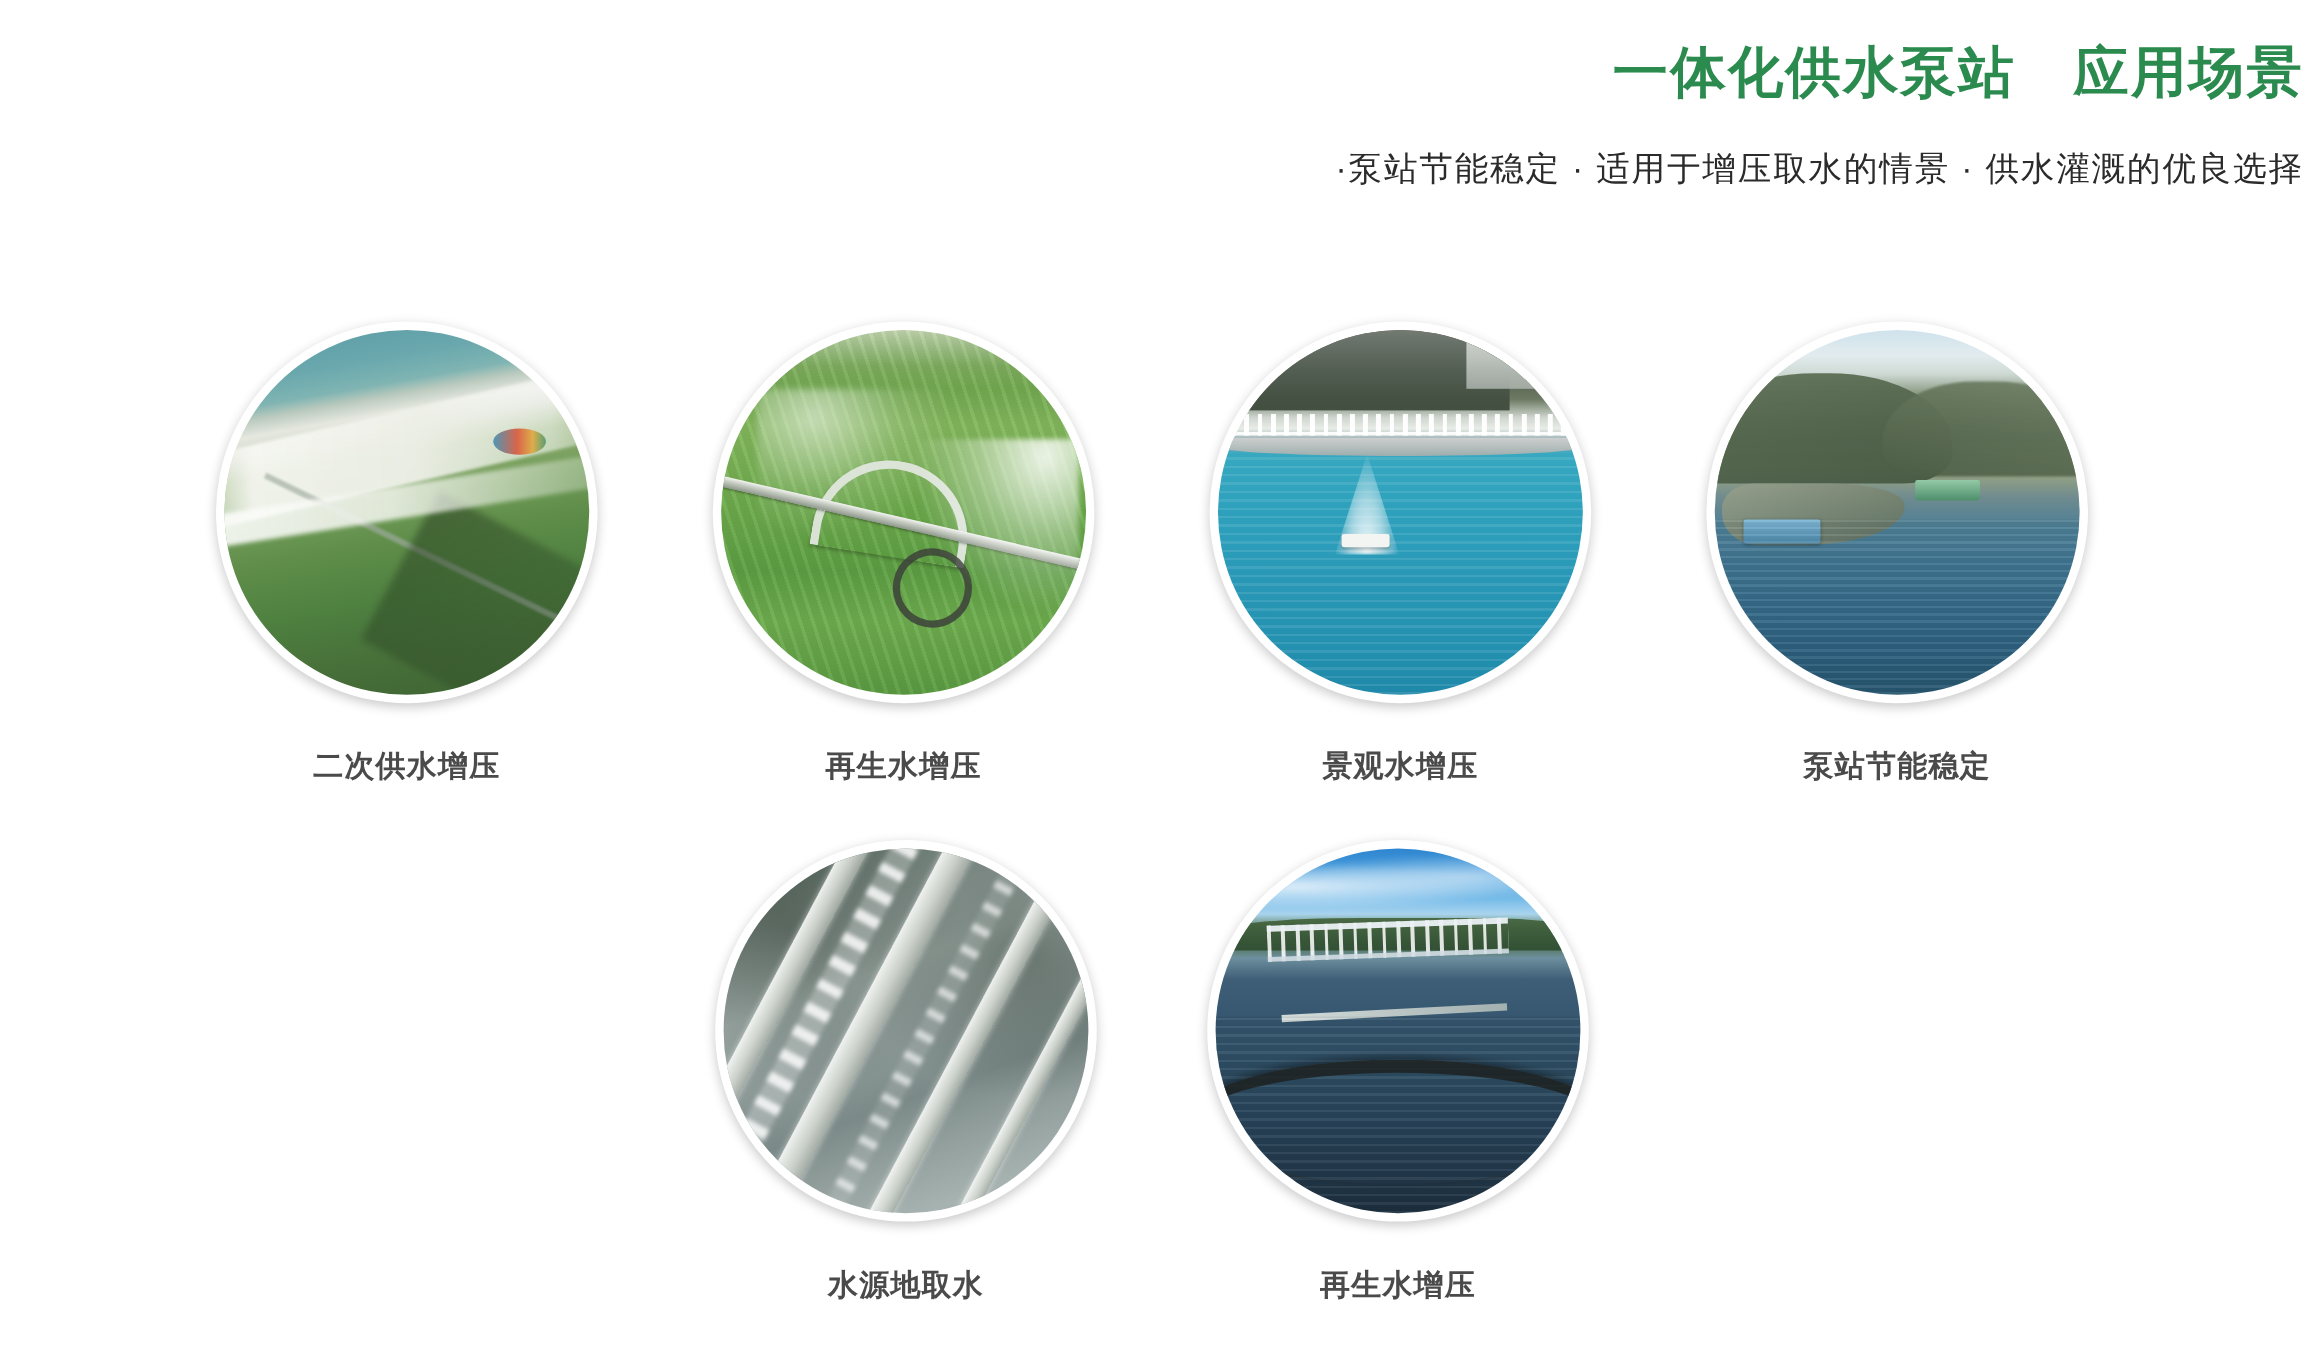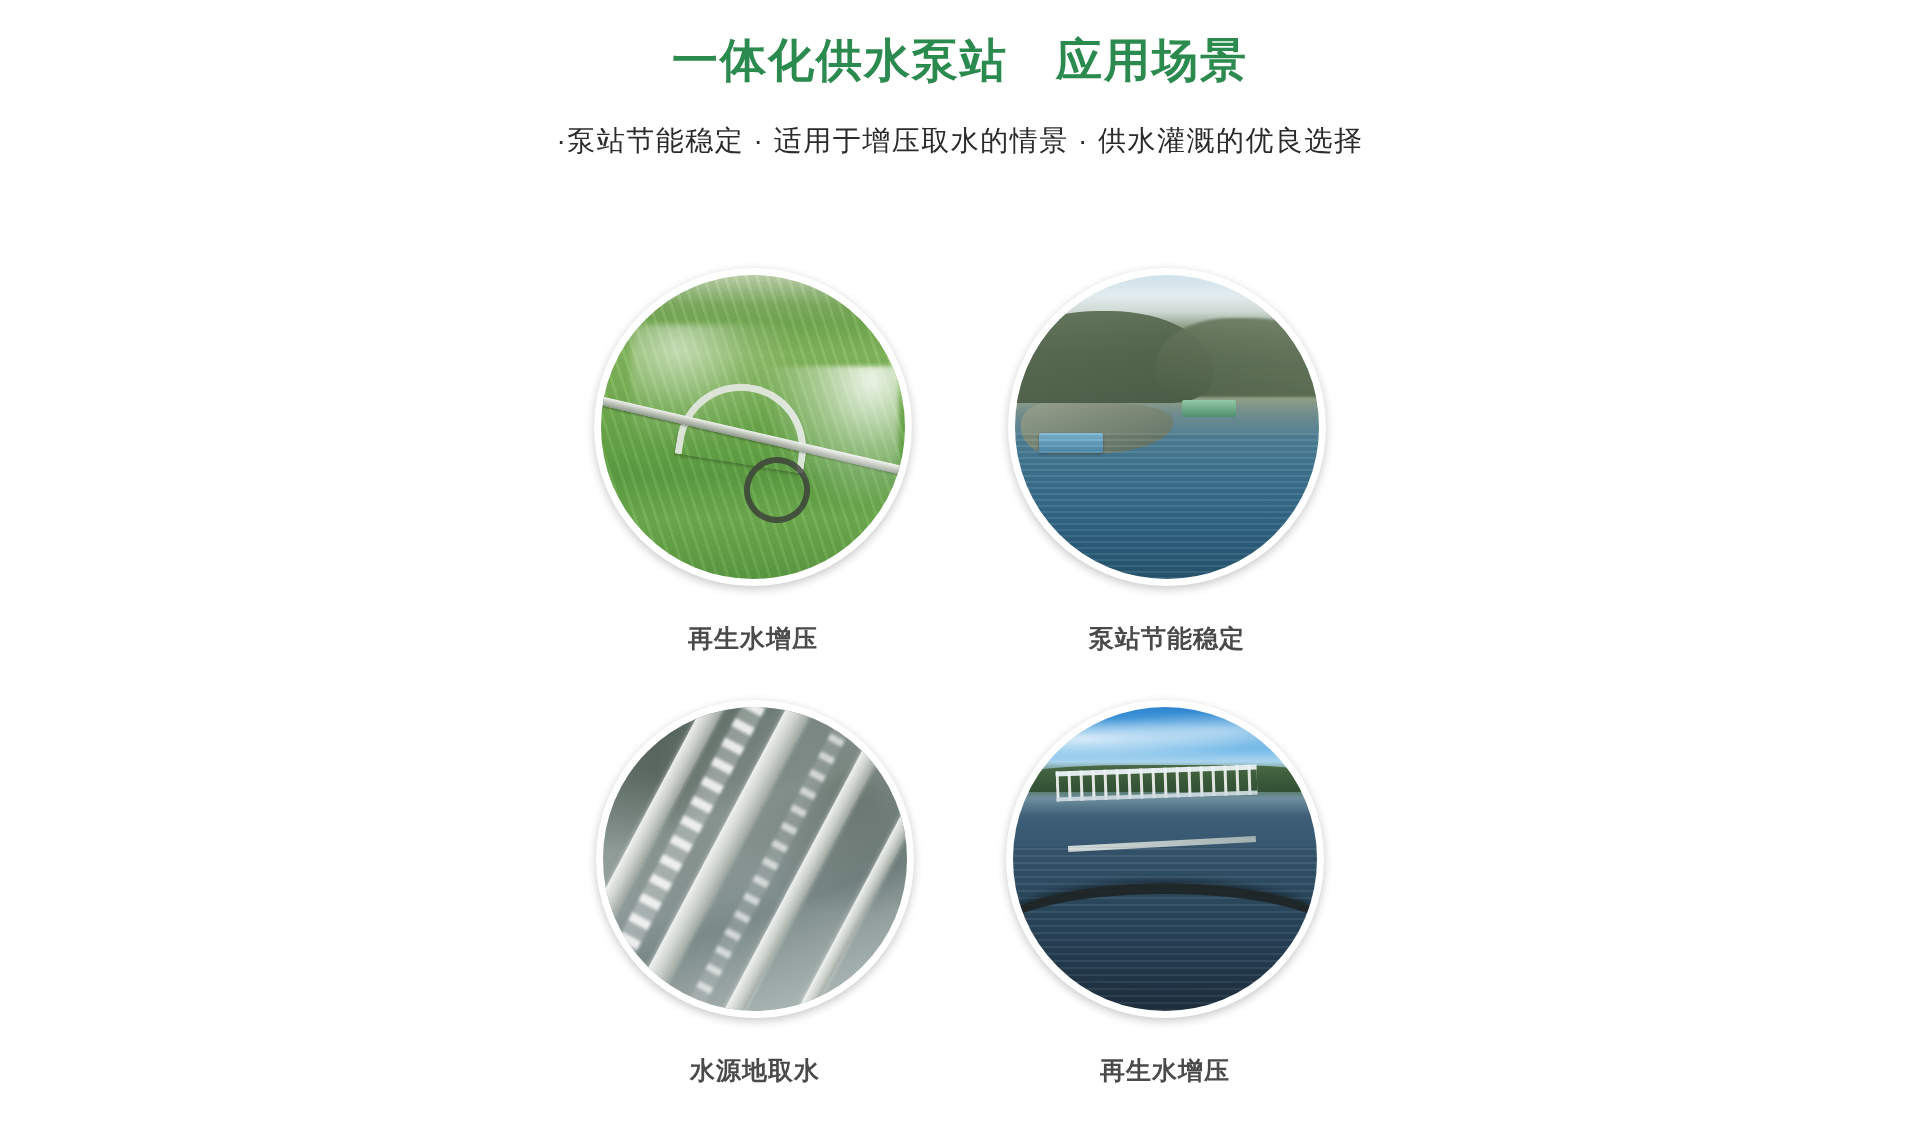--- a/index.html
+++ b/index.html
@@ -16,21 +16,21 @@
     position: relative;
     width: 1920px;
     height: 1141px;
     background: #ffffff;
   }
 
   
   .header {
     width: 100%;
     padding-top: 34px;
-    text-align: center;
+    text-align: right;
   }
 
   .main-title {
     font-size: 46px;
     font-weight: bold;
     color: #2b8a4e;
     letter-spacing: 2px;
     line-height: 1.15;
     white-space: pre;
   }
@@ -461,34 +461,58 @@
 
 <div class="page">
 
   <div class="header">
     <div class="main-title">一体化供水泵站　应用场景</div>
     <div class="sub-title">·泵站节能稳定 · 适用于增压取水的情景 · 供水灌溉的优良选择</div>
   </div>
 
   <div class="scene-grid-top">
 
+    <div class="scene">
+      <div class="circle-wrap">
+        <div class="circle ph-park">
+          <div class="park-road"></div>
+          <div class="park-spot"></div>
+          <div class="park-dark"></div>
+        </div>
+      </div>
+      <div class="scene-caption">二次供水增压</div>
+    </div>
 
     <div class="scene">
       <div class="circle-wrap">
         <div class="circle ph-irrig">
           <div class="irr-spray2"></div>
           <div class="irr-arch"></div>
           <div class="irr-pipe"></div>
           <div class="irr-wheel"></div>
           <div class="irr-spray"></div>
         </div>
       </div>
       <div class="scene-caption">再生水增压</div>
     </div>
 
+    <div class="scene">
+      <div class="circle-wrap">
+        <div class="circle ph-pool">
+          <div class="pool-bldg"></div>
+          <div class="pool-bldg2"></div>
+          <div class="pool-fence"></div>
+          <div class="pool-deck"></div>
+          <div class="pool-ripple"></div>
+          <div class="pool-jet"></div>
+          <div class="pool-base"></div>
+        </div>
+      </div>
+      <div class="scene-caption">景观水增压</div>
+    </div>
 
     <div class="scene">
       <div class="circle-wrap">
         <div class="circle ph-river">
           <div class="riv-hill"></div>
           <div class="riv-hill2"></div>
           <div class="riv-bank"></div>
           <div class="riv-struct"></div>
           <div class="riv-struct2"></div>
           <div class="riv-water-sheen"></div>

